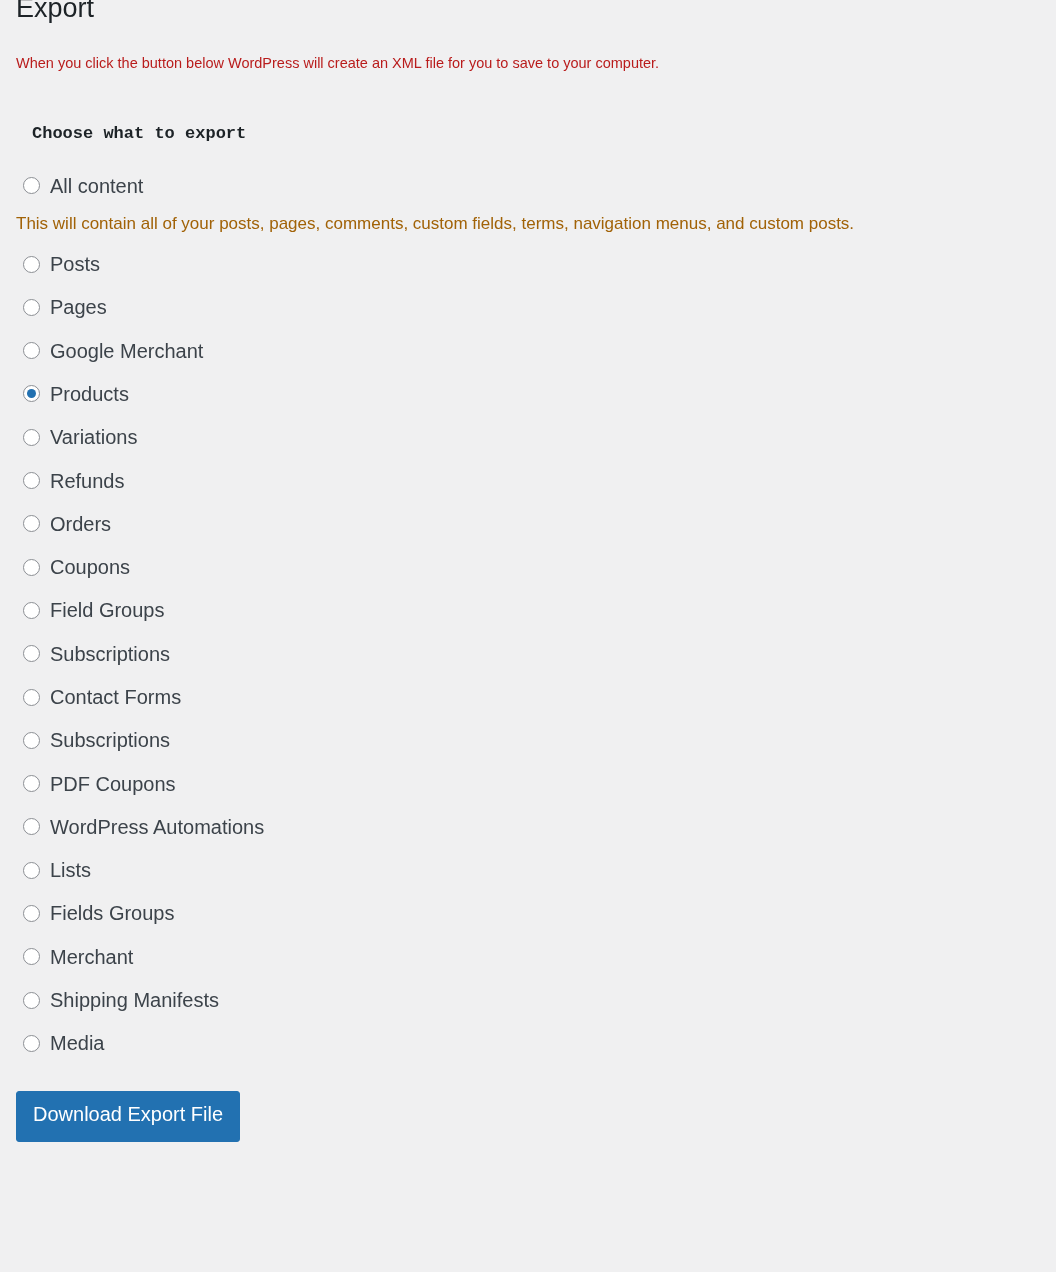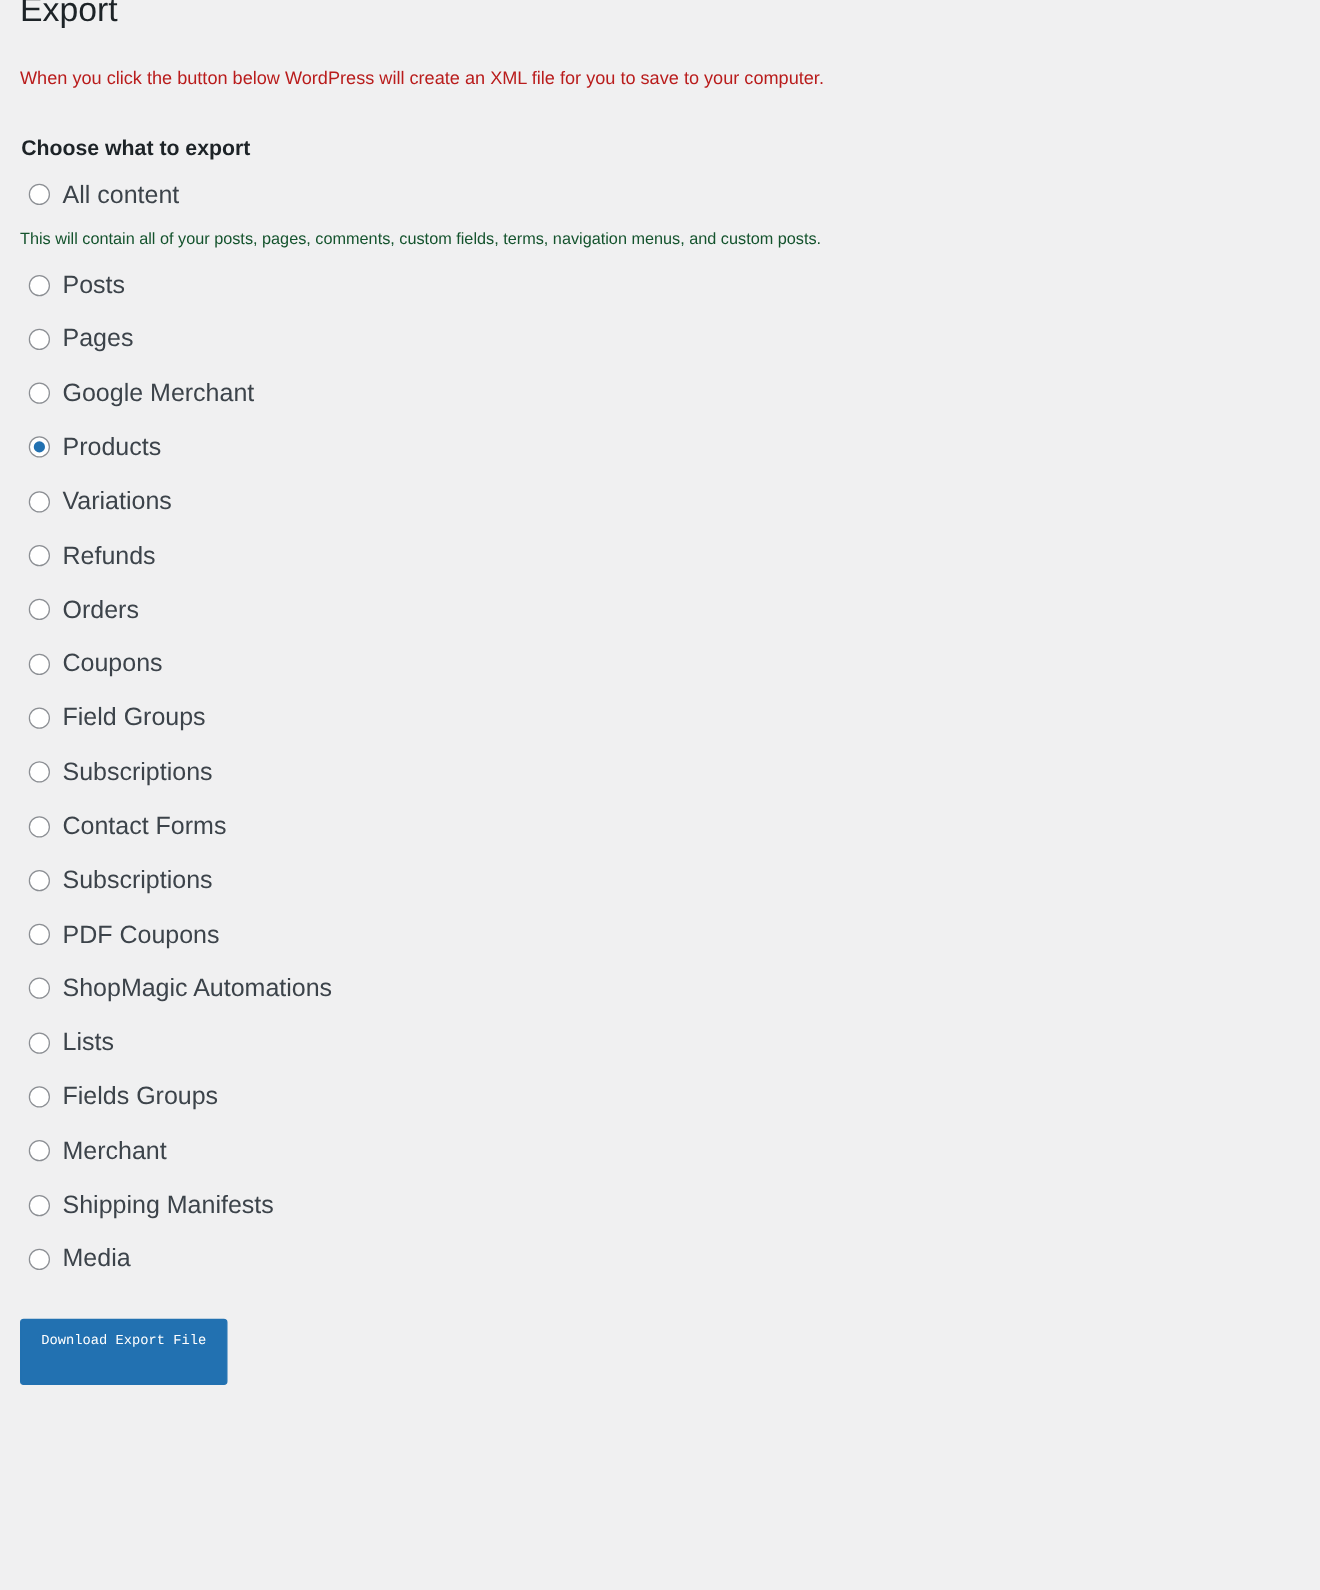--- a/index.html
+++ b/index.html
@@ -39,23 +39,24 @@
     padding: 0;
     height: 40px;
     display: flex;
     align-items: center;
   }
 
   .section-title {
     font-size: 17px;
     font-weight: bold;
     color: #1d2327;
-    margin: 1px;
+    margin: 16px;
     padding: 22px 0 0 0;
     line-height: 1.4;
+    font-family: Liberation Mono, monospace;
   }
 
   .options {
     margin: 0;
     padding: 0;
     list-style: none;
   }
 
   .option-row {
     display: flex;
@@ -92,40 +93,40 @@
   }
 
   .option-label {
     font-size: 20px;
     line-height: 1;
     color: #3c434a;
     cursor: pointer;
   }
 
   .help-text {
-    font-size: 13px;
+    font-size: 17px;
     line-height: 1.5;
-    color: #14532d;
+    color: #a16207;
     margin: 0;
     padding: 7px 0 6px 0;
   }
 
   .submit-area {
     padding: 26px 0 0 0;
   }
 
   .button-primary {
     background: #2271b1;
     border: 1px solid #2271b1;
     border-radius: 3px;
     color: #fff;
-    font-family: Liberation Mono, monospace;
-    font-size: 11px;
+    font-family: Liberation Sans, sans-serif;
+    font-size: 20px;
     line-height: 1;
-    padding: 12px 16px 28px 16px;
+    padding: 12px 16px 17px 16px;
     cursor: pointer;
     display: inline-block;
     text-decoration: none;
   }
 </style>
 </head>
 <body>
 
 <div class="wrap">
 
@@ -188,21 +189,21 @@
       <li class="option-row">
         <span class="radio"></span>
         <span class="option-label">Subscriptions</span>
       </li>
       <li class="option-row">
         <span class="radio"></span>
         <span class="option-label">PDF Coupons</span>
       </li>
       <li class="option-row">
         <span class="radio"></span>
-        <span class="option-label">ShopMagic Automations</span>
+        <span class="option-label">WordPress Automations</span>
       </li>
       <li class="option-row">
         <span class="radio"></span>
         <span class="option-label">Lists</span>
       </li>
       <li class="option-row">
         <span class="radio"></span>
         <span class="option-label">Fields Groups</span>
       </li>
       <li class="option-row">

